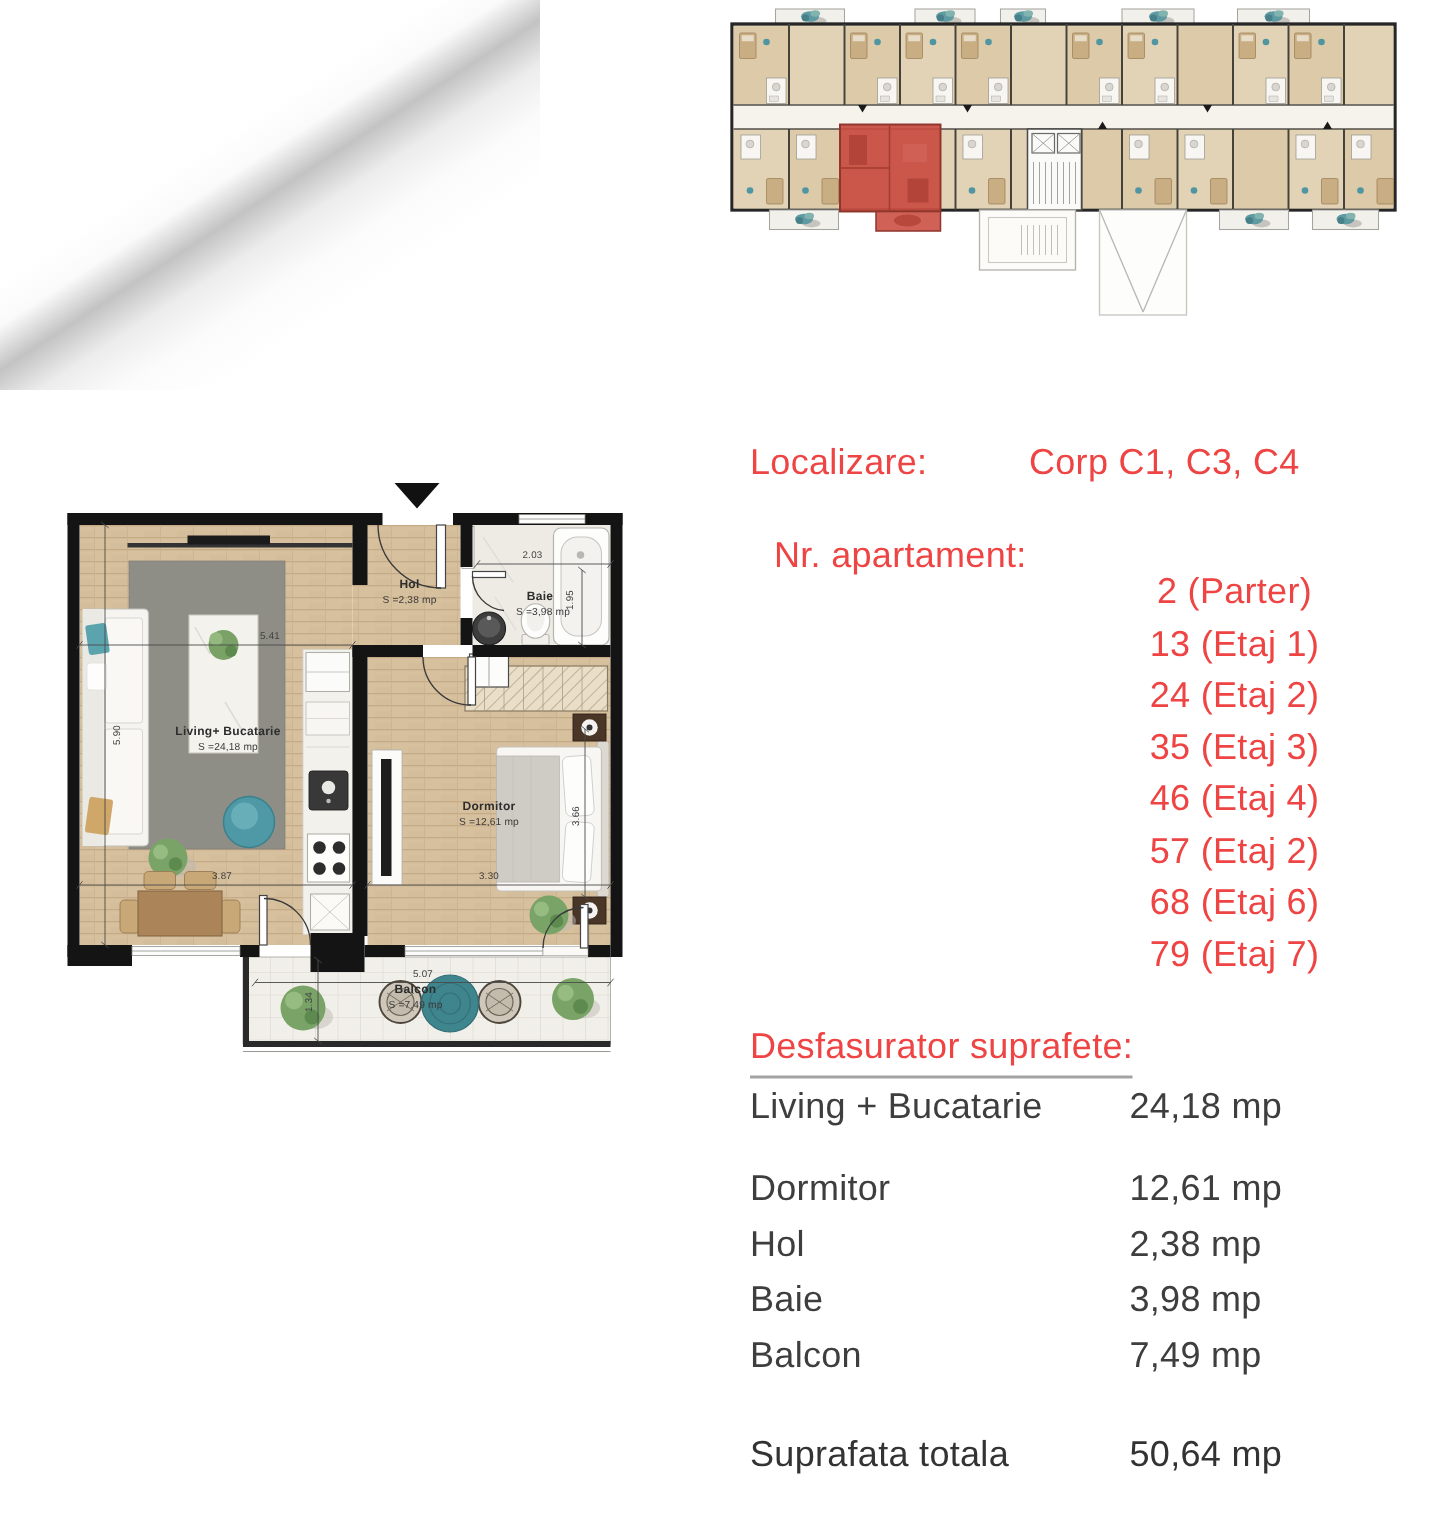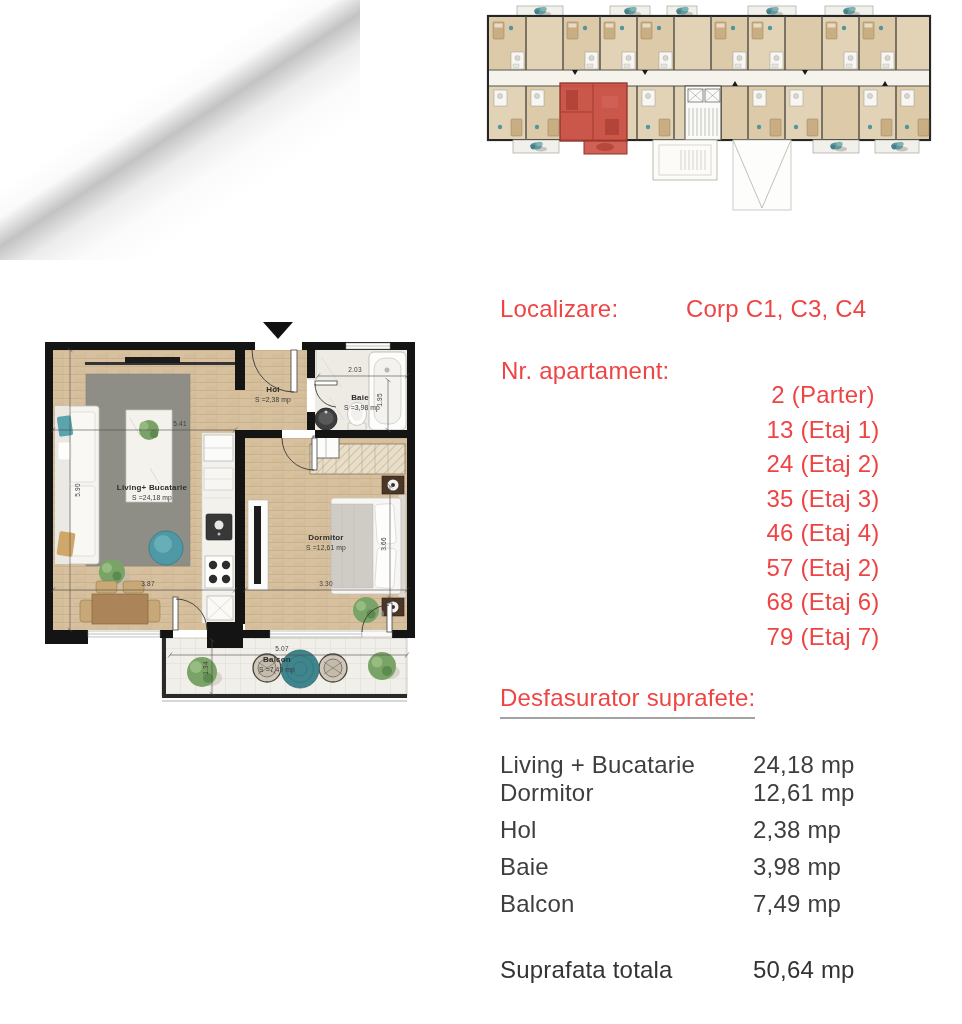--- a/index.html
+++ b/index.html
@@ -5,21 +5,21 @@
   html,body{margin:0;padding:0;background:#ffffff;}
   .page{position:relative;width:962px;height:1024px;background:#ffffff;overflow:hidden;
         font-family:"Liberation Sans",sans-serif;color:#3e3e3e;}
   .corner-shadow{position:absolute;left:0;top:0;width:360px;height:260px;pointer-events:none;
         background:linear-gradient(147deg,#ffffff 0%,#ffffff 38%,#fafafa 44%,#c3c3c3 50%,#ececec 56%,#fbfbfb 63%,#ffffff 72%);}
   .ov{position:absolute;left:485px;top:4px;width:450px;height:210px;}
   .fp{position:absolute;left:30px;top:318px;width:400px;height:400px;}
   .t{position:absolute;white-space:nowrap;font-size:24px;letter-spacing:.2px;color:#ef4444;}
   .loc-label{left:500px;top:295px;}
   .loc-value{left:686px;top:295px;}
-  .apt-label{left:501px;top:357px;}
+  .apt-label{left:516px;top:357px;}
   .apt-list{left:733px;top:351px;width:180px;text-align:center;line-height:34.5px;white-space:normal;margin-top:27px;}
   .surf-title{left:500px;top:684px;border-bottom:2px solid #a3a3a3;padding-bottom:5px;}
   .s-row{position:absolute;left:500px;width:430px;height:37px;font-size:24px;letter-spacing:.2px;}
   .s-row .val{position:absolute;left:253px;top:0;}
   .total{font-weight:normal;color:#333;}
   .rn{font-weight:bold;font-size:8px;fill:#2d2d2d;text-anchor:middle;letter-spacing:.2px;}
   .ra{font-size:6.8px;fill:#3a3a3a;text-anchor:middle;letter-spacing:.1px;}
   .dim{font-size:6.5px;fill:#3f3f3f;text-anchor:middle;letter-spacing:.2px;}
   svg{display:block;}
 </style>
@@ -440,21 +440,21 @@
     <div>24 (Etaj 2)</div>
     <div>35 (Etaj 3)</div>
     <div>46 (Etaj 4)</div>
     <div>57 (Etaj 2)</div>
     <div>68 (Etaj 6)</div>
     <div>79 (Etaj 7)</div>
   </div>
 
   <div class="t surf-title">Desfasurator suprafete:</div>
 
-  <div class="s-row" style="top:751px">
+  <div class="s-row" style="top:724px">
     <span>Living + Bucatarie</span>
     <span class="val">24,18 mp</span>
   </div>
   <div class="s-row" style="top:779px">
     <span>Dormitor</span>
     <span class="val">12,61 mp</span>
   </div>
   <div class="s-row" style="top:816px">
     <span>Hol</span>
     <span class="val">2,38 mp</span>

